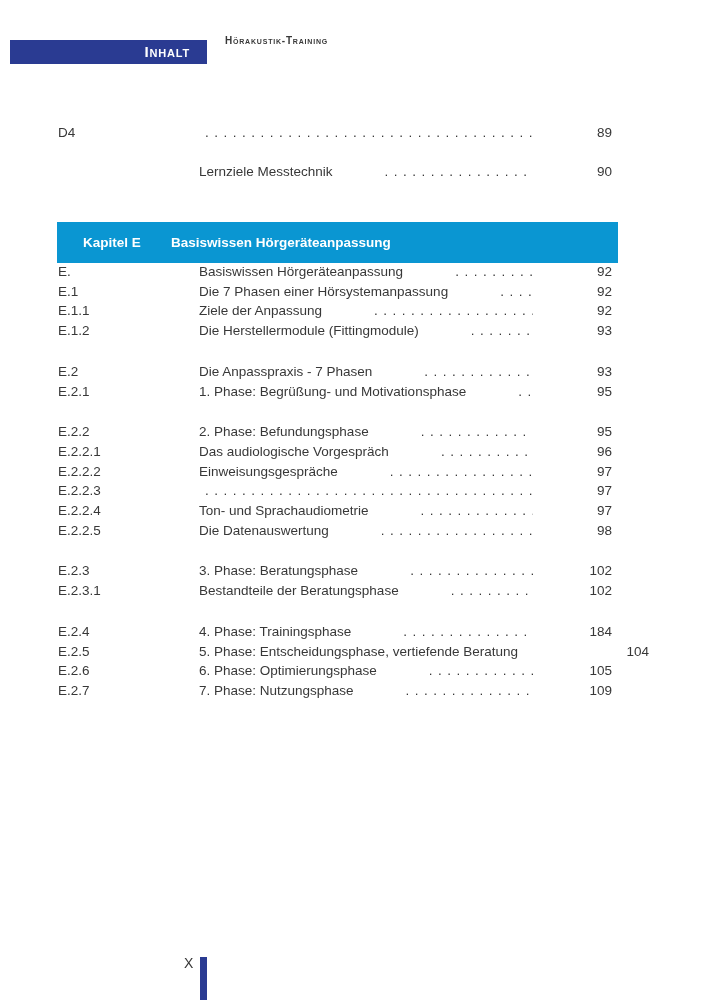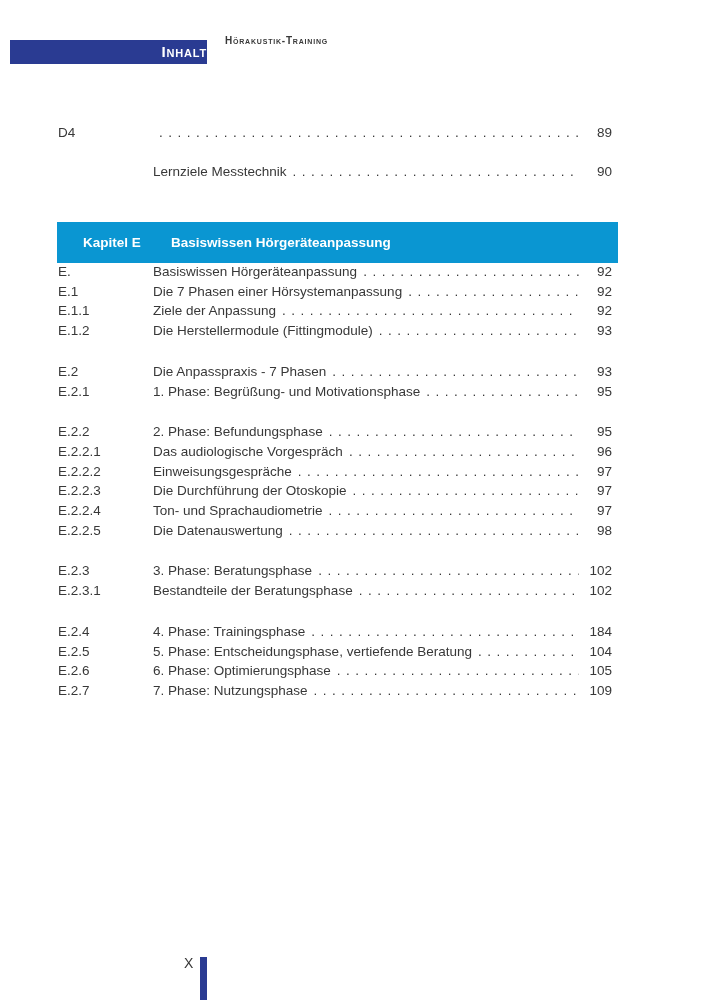--- a/index.html
+++ b/index.html
@@ -11,42 +11,42 @@
     position: relative;
   }
   .page { position: relative; width: 707px; height: 1000px; background: #fff; }
 
   
   .header-bar {
     position: absolute; left: 10px; top: 40px;
     width: 197px; height: 24px;
     background: var(--header-bar, #2a3b92);
     display: flex; align-items: center; justify-content: flex-end;
-    padding-right: 0;
+    padding-right: 17px;
   }
   .header-bar .inhalt {
     color: #ffffff; font-variant: small-caps; font-weight: 700;
     font-size: 15px; letter-spacing: 0.8px; line-height: 24px;
   }
   .doc-title {
     position: absolute; left: 225px; top: 28px; height: 24px;
     display: flex; align-items: center;
     font-variant: small-caps; font-weight: 600; font-size: 10px;
     letter-spacing: 0.8px; color: var(--text, #383838);
   }
 
   
   .toc-top  { position: absolute; left: 58px; top: 123px; width: 554px; }
   .toc-main { position: absolute; left: 58px; top: 262px; width: 554px; }
   .toc-group { margin-bottom: 21px; }
   .toc-group:last-child { margin-bottom: 15px; }
   .toc-top .toc-group { margin-bottom: 19.5px; }
   .toc-row {
     display: flex; align-items: baseline;
-    font-size: 13.5px; line-height: 19.7px; white-space: nowrap;
+    font-size: 13.5px; line-height: 19.7px; white-space: nowrap; gap: 46px;
   }
   .col-num   { width: 95px; flex: 0 0 95px; }
   .col-title { flex: 0 0 auto; }
   .col-dots  { flex: 1 1 auto; overflow: hidden; margin: 0 3px 0 6px; }
   .col-dots::after {
     content: "..........................................................................................";
     letter-spacing: 5.5px;
   }
   .col-page  { flex: 0 0 30px; width: 30px; text-align: right; }
 
@@ -160,21 +160,20 @@
           <span class="col-page">96</span>
         </div>
         <div class="toc-row">
           <span class="col-num">E.2.2.2</span>
           <span class="col-title">Einweisungsgespräche</span>
           <span class="col-dots"></span>
           <span class="col-page">97</span>
         </div>
         <div class="toc-row">
           <span class="col-num">E.2.2.3</span>
-          <span class="col-title">Die Durchführung der Otoskopie</span>
           <span class="col-dots"></span>
           <span class="col-page">97</span>
         </div>
         <div class="toc-row">
           <span class="col-num">E.2.2.4</span>
           <span class="col-title">Ton- und Sprachaudiometrie</span>
           <span class="col-dots"></span>
           <span class="col-page">97</span>
         </div>
         <div class="toc-row">

